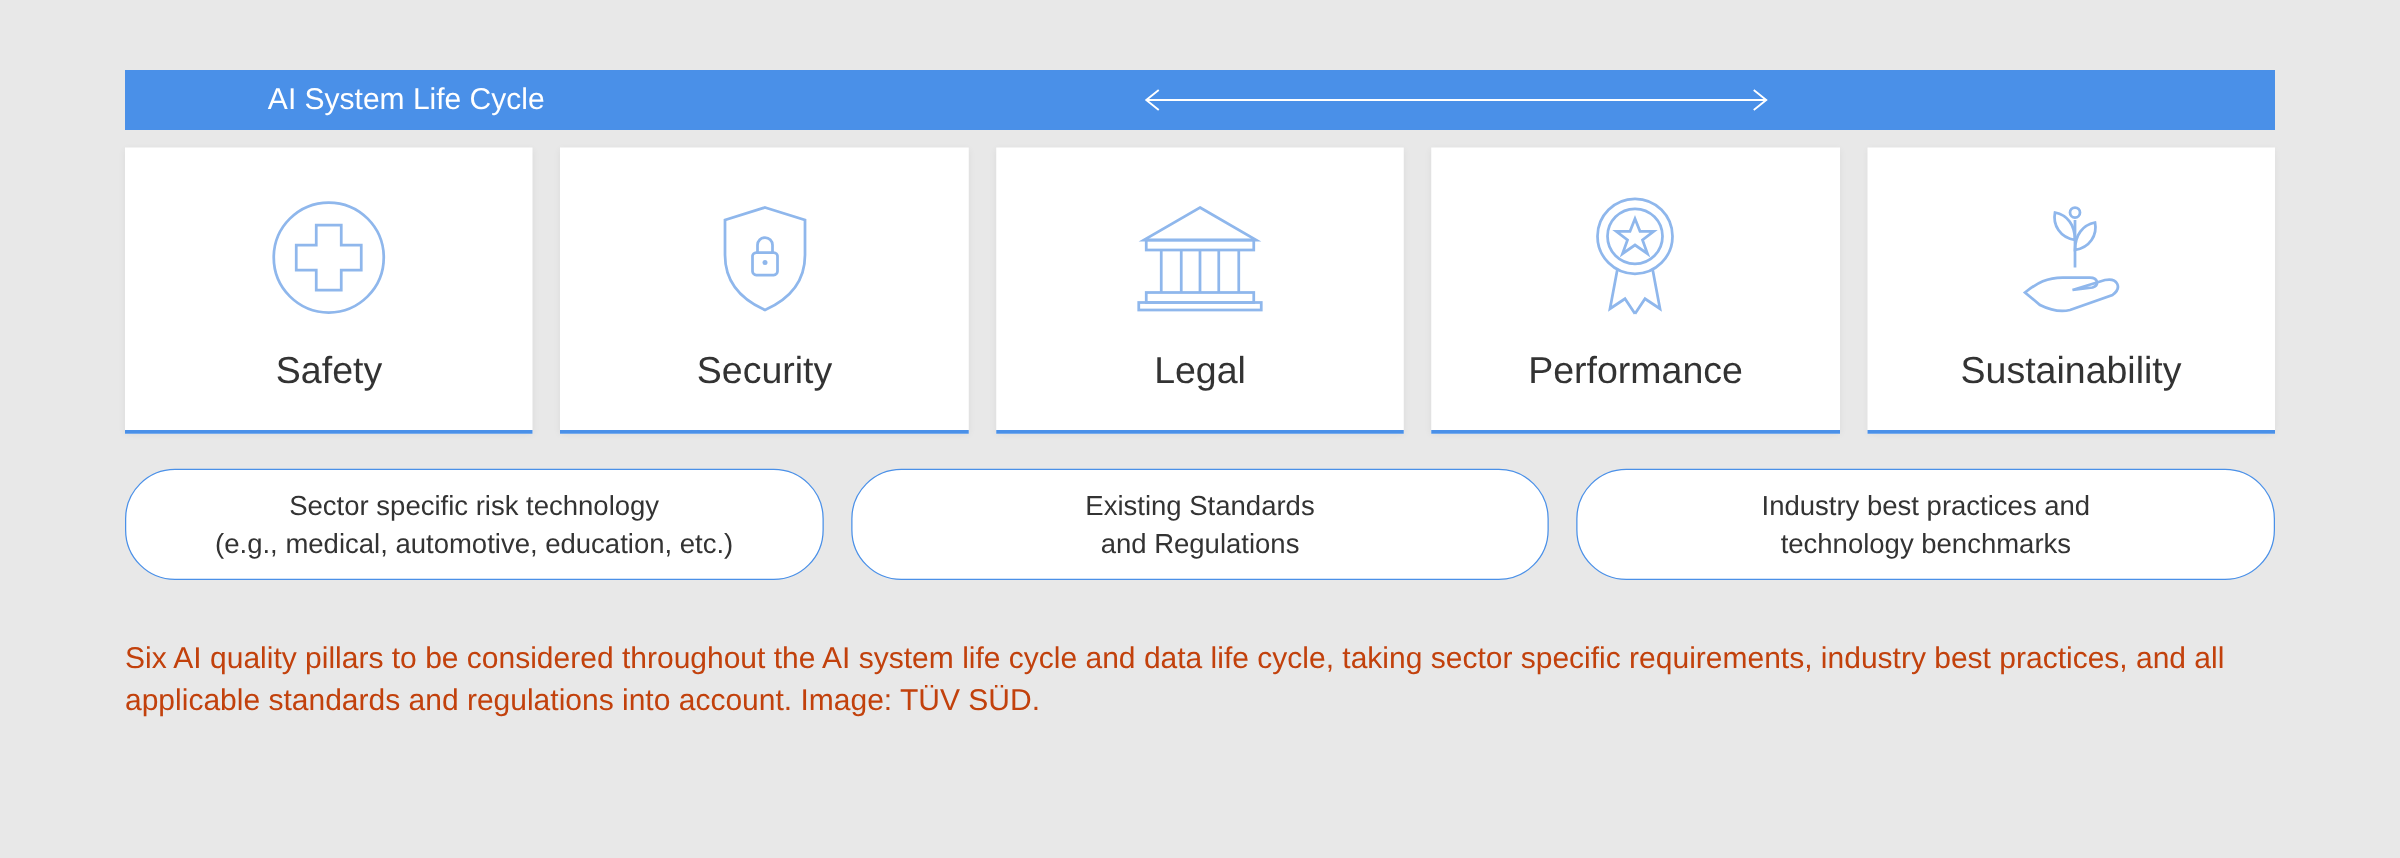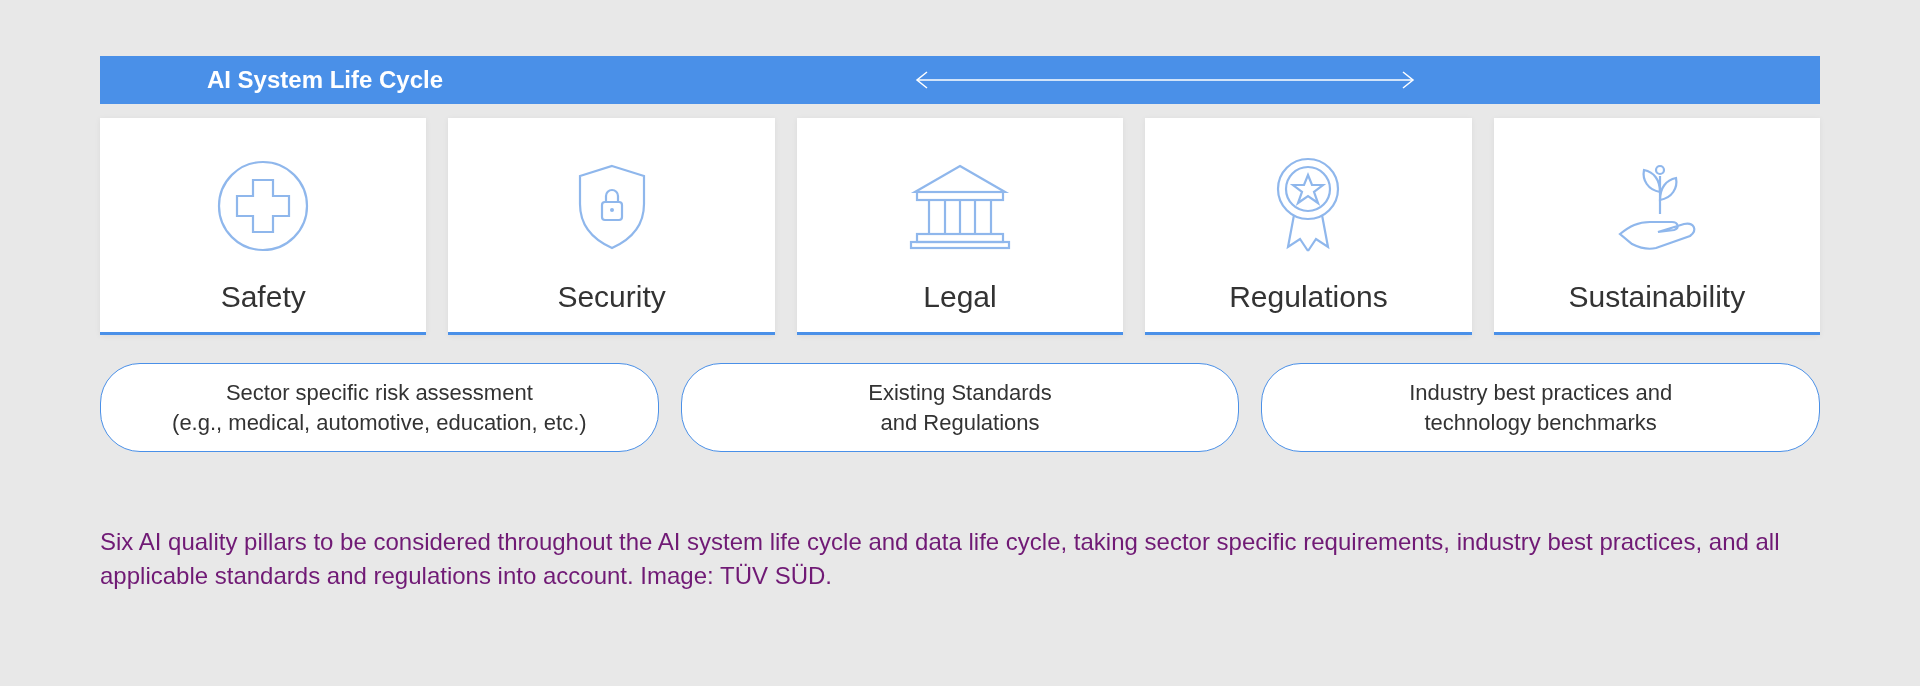--- a/index.html
+++ b/index.html
@@ -14,21 +14,21 @@
   .diagram {
     width: 100%;
   }
   .header-bar {
     background: #4a90e8;
     color: #fff;
     height: 48px;
     display: flex;
     align-items: center;
     font-size: 24px;
-    font-weight: 700;
+    font-weight: 400;
     padding: 0 20px;
   }
   .header-left {
     flex: 0 0 410px;
     text-align: center;
   }
   .header-arrow {
     flex: 1;
     display: flex;
     align-items: center;
@@ -44,21 +44,21 @@
     gap: 22px;
     margin-top: 14px;
   }
   .pillar {
     background: #fff;
     flex: 1;
     display: flex;
     flex-direction: column;
     align-items: center;
     justify-content: flex-end;
-    padding: 28px 10px 18px 10px;
+    padding: 28px 10px 30px 10px;
     border-bottom: 3px solid #4a90e8;
     box-shadow: 0 1px 6px rgba(0,0,0,0.06);
   }
   .pillar .icon-wrap {
     height: 120px;
     display:flex;
     align-items:center;
     justify-content:center;
   }
   .pillar svg { stroke: #8fb7ec; fill: none; stroke-width: 2.2; }
@@ -79,24 +79,24 @@
     border: 1.5px solid #4a90e8;
     border-radius: 40px;
     padding: 14px 20px;
     text-align: center;
     font-size: 22px;
     font-weight: 300;
     color: #333;
     line-height: 1.35;
   }
   .caption {
-    margin-top: 73px;
+    margin-top: 46px;
     font-size: 24px;
     font-weight: 300;
-    color: #701a75;
+    color: #c2410c;
     line-height: 1.4;
   }
 </style>
 </head>
 <body>
 
 <div class="diagram">
 
   <div class="header-bar">
     <div class="header-left">AI System Life Cycle</div>
@@ -154,41 +154,41 @@
     <div class="pillar">
       <div class="icon-wrap">
         <svg width="100" height="110" viewBox="0 0 100 110">
           <circle cx="50" cy="38" r="30"></circle>
           <circle cx="50" cy="38" r="22"></circle>
           <polygon points="50,24 54,34 65,34 56,41 60,52 50,45 40,52 44,41 35,34 46,34"></polygon>
           <path d="M36 64 L30 96 L42 88 L50 100"></path>
           <path d="M64 64 L70 96 L58 88 L50 100"></path>
         </svg>
       </div>
-      <div class="pillar-label">Regulations</div>
+      <div class="pillar-label">Performance</div>
     </div>
 
     <div class="pillar">
       <div class="icon-wrap">
         <svg width="110" height="100" viewBox="0 0 110 100">
           <line x1="58" y1="58" x2="58" y2="20"></line>
           <path d="M58 36 C 46 34 40 24 42 14 C 52 16 58 24 58 36 Z"></path>
           <path d="M58 44 C 70 42 76 32 74 22 C 64 24 58 32 58 44 Z"></path>
           <circle cx="58" cy="14" r="4"></circle>
           <path d="M18 78 C 28 70 36 66 48 66 L 70 66 C 76 66 78 72 72 74 L 56 76 L 82 68 C 92 66 96 74 88 80 L 54 92 C 46 94 38 92 30 88 Z"></path>
         </svg>
       </div>
       <div class="pillar-label">Sustainability</div>
     </div>
 
   </div>
 
   <div class="bubbles-row">
     <div class="bubble">
-      <span>Sector specific risk assessment</span><br>
+      <span>Sector specific risk technology</span><br>
       <span>(e.g., medical, automotive, education, etc.)</span>
     </div>
     <div class="bubble">
       <span>Existing Standards</span><br>
       <span>and Regulations</span>
     </div>
     <div class="bubble">
       <span>Industry best practices and</span><br>
       <span>technology benchmarks</span>
     </div>

